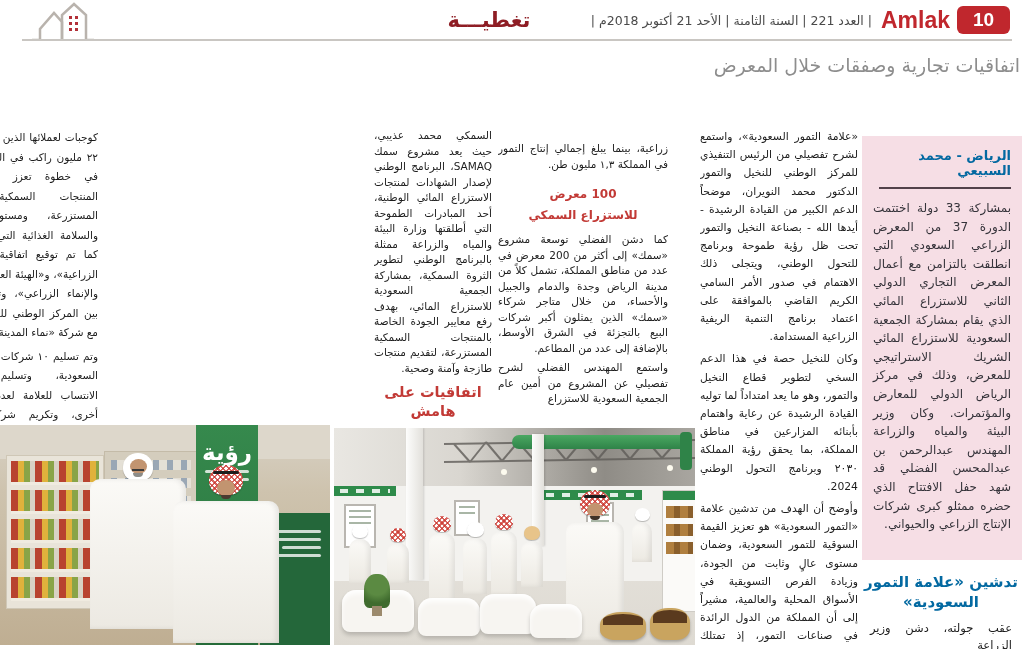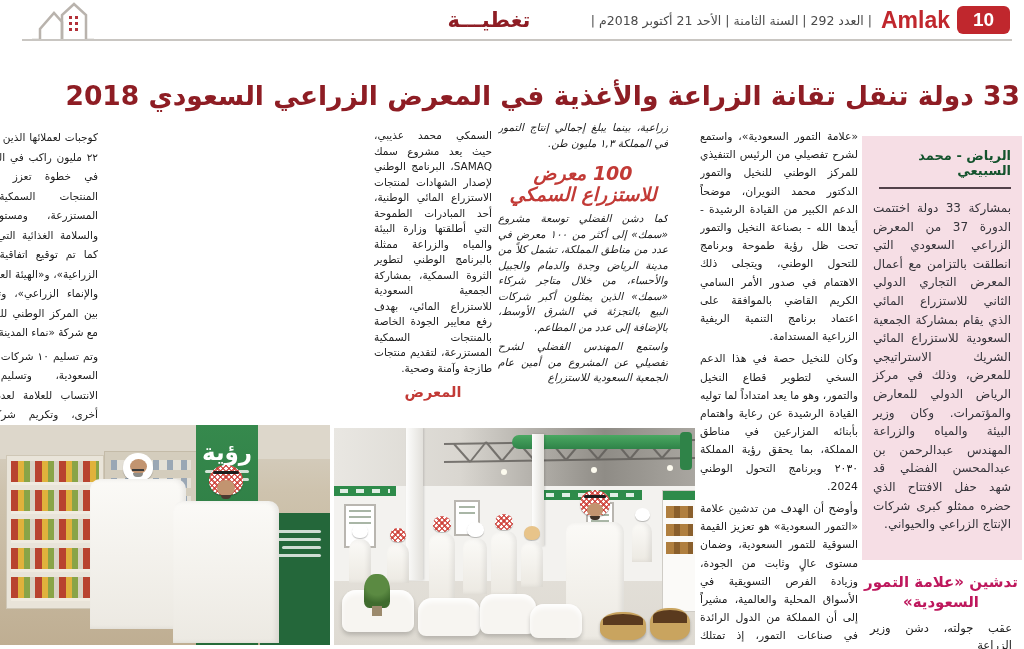--- a/index.html
+++ b/index.html
@@ -16,40 +16,40 @@
   .brand{position:absolute;right:74px;top:7px;font-family:"Liberation Sans",sans-serif;
          font-weight:bold;font-size:23px;color:#c0272d;direction:ltr;}
   .meta{position:absolute;right:152px;top:13px;font-size:12.5px;color:#4a4a4a;}
   
   .kicker{position:absolute;right:4px;top:54px;font-size:19px;color:#8d8d8d;}
   .title{position:absolute;right:4px;top:80px;margin:0;font-size:26.5px;font-weight:bold;
          color:#8e1d24;letter-spacing:0;}
   
   .lede{position:absolute;left:862px;top:136px;width:160px;height:424px;background:#f6dee5;
         box-sizing:border-box;padding:12px 11px;}
-  .byline{font-size:13px;font-weight:bold;color:#14532d;}
+  .byline{font-size:13px;font-weight:bold;color:#0369a1;}
   .byline-rule{height:2px;background:#52414a;margin:9px 0 10px 6px;}
   .lede-body{margin:0;font-size:12px;line-height:18.6px;color:#35333a;text-align:justify;}
   
   .col{position:absolute;font-size:10.5px;line-height:15.5px;color:#1c1c1c;text-align:justify;overflow:hidden;}
   .col p{margin:0 0 4px 0;}
   .col-e{left:0;top:128px;width:98px;height:296px;}
   .col-e-inner{position:absolute;left:-57px;top:0;width:155px;}
   .col-e-inner p{margin:0 0 4px 0;font-size:10.5px;line-height:19.5px;text-align:justify;color:#1c1c1c;}
   .col-a{left:374px;top:128px;width:118px;height:296px;}
-  .col-b{left:498px;top:120px;width:170px;height:296px;font-style:italic;}
+  .col-b{left:498px;top:141px;width:170px;height:296px;}
   .col-d{left:700px;top:128px;width:158px;height:520px;font-size:10.8px;line-height:18.2px;}
   .subhead{margin:7px 0 6px 0;text-align:center;color:#c23a36;font-weight:bold;}
   .subhead .shl{display:block;}
-  .col-b .subhead{font-size:19px;line-height:21px;margin-top:12px;}
+  .col-b .subhead{font-size:12px;line-height:21px;margin-top:12px;}
   .col-a .subhead{font-size:14.5px;line-height:19px;}
   
   .launch{position:absolute;left:862px;top:572px;width:158px;}
   .launch .subhead{margin:0 0 8px 0;font-size:15px;line-height:20px;text-align:center;
-                   color:#be185d;font-weight:bold;}
+                   color:#0369a1;font-weight:bold;}
   .launch p{margin:8px;font-size:11.5px;line-height:17px;color:#1c1c1c;text-align:justify;}
   
   figure{margin:0;}
   .photo{position:absolute;overflow:hidden;}
   .photo-left{left:0;top:425px;width:330px;height:220px;background:linear-gradient(180deg,#d8d2c6 0%,#cec3ae 30%,#bfae92 100%);}
   .photo-mid{left:334px;top:428px;width:361px;height:217px;background:linear-gradient(180deg,#cfccc6 0%,#e6e3dd 40%,#dedad2 100%);}
   .pl-topstrip{position:absolute;left:0;top:0;width:100%;height:34px;background:#ddd7cb;}
   .pl-shelf{position:absolute;left:6px;top:30px;width:96px;height:152px;background:#e9e4d9;border:1px solid #cfc7b6;}
   .shelf-row{height:21px;margin:5px 4px 0 4px;border-bottom:3px solid #f0ebe0;
      background:repeating-linear-gradient(90deg,#b8432f 0 7px,#e0b23c 7px 13px,#89a447 13px 19px,#d8d2c4 19px 24px);}
@@ -114,52 +114,53 @@
       <rect x="41" y="21" width="3" height="3"></rect>
         <rect x="47" y="21" width="3" height="3"></rect>
       <rect x="41" y="27" width="3" height="3"></rect>
         <rect x="47" y="27" width="3" height="3"></rect>
     </g>
   </svg>
   <div class="hrule"></div>
   <div class="section-tag">تغطيـــة</div>
   <div class="page-num">10</div>
   <div class="brand">Amlak</div>
-  <div class="meta">| العدد 292 | السنة الثامنة | الأحد 21 أكتوبر 2018م |</div>
-
-  <h1 class="title">33 دولة تنقل تقانة الزراعة والأغذية في المعرض الزراعي السعودي 2018</h1>
+  <div class="meta">| العدد 221 | السنة الثامنة | الأحد 21 أكتوبر 2018م |</div>
+
+  <div class="kicker">اتفاقيات تجارية وصفقات خلال المعرض</div>
 
   <aside class="lede">
     <div class="byline">الرياض - محمد السبيعي</div>
     <div class="byline-rule"></div>
     <p class="lede-body">بمشاركة 33 دولة اختتمت الدورة 37 من المعرض الزراعي السعودي التي انطلقت بالتزامن مع أعمال المعرض التجاري الدولي الثاني للاستزراع المائي الذي يقام بمشاركة الجمعية السعودية للاستزراع المائي الشريك الاستراتيجي للمعرض، وذلك في مركز الرياض الدولي للمعارض والمؤتمرات. وكان وزير البيئة والمياه والزراعة المهندس عبدالرحمن بن عبدالمحسن الفضلي قد شهد حفل الافتتاح الذي حضره ممثلو كبرى شركات الإنتاج الزراعي والحيواني.</p>
   </aside>
 
   <section class="col col-e">
     <div class="col-e-inner">
       <p>كوجبات لعملائها الذين تجاوز عددهم ٢٢ مليون راكب في العام الماضي، في خطوة تعزز دور ومكانة المنتجات السمكية الوطنية المستزرعة، ومستوى الجودة والسلامة الغذائية التي تحظى بها، كما تم توقيع اتفاقية بين «تبوك الزراعية»، و«الهيئة العامة للاستثمار والإنماء الزراعي»، وتوقيع اتفاقية بين المركز الوطني للنخيل والتمور مع شركة «نماء المدينة».</p>
       <p>وتم تسليم ١٠ شركات علامة التمور السعودية، وتسليم شهادات الانتساب للعلامة لعدد ١٥ شركة أخرى، وتكريم شركاء مشروع سمك.</p>
     </div>
   </section>
 
   <section class="col col-a">
     <p>السمكي محمد عذيبي، حيث يعد مشروع سمك SAMAQ، البرنامج الوطني لإصدار الشهادات لمنتجات الاستزراع المائي الوطنية، أحد المبادرات الطموحة التي أطلقتها وزارة البيئة والمياه والزراعة ممثلة بالبرنامج الوطني لتطوير الثروة السمكية، بمشاركة الجمعية السعودية للاستزراع المائي، بهدف رفع معايير الجودة الخاصة بالمنتجات السمكية المستزرعة، لتقديم منتجات طازجة وآمنة وصحية.</p>
     <h3 class="subhead">
+      <span class="shl">اتفاقيات على هامش</span>
       <span class="shl">المعرض</span>
     </h3>
 
   </section>
 
   <section class="col col-b">
     <p>زراعية، بينما يبلغ إجمالي إنتاج التمور في المملكة ١,٣ مليون طن.</p>
     <h3 class="subhead">
       <span class="shl">100 معرض</span>
       <span class="shl">للاستزراع السمكي</span>
     </h3>
-    <p>كما دشن الفضلي توسعة مشروع «سمك» إلى أكثر من ١٠٠ معرض في عدد من مناطق المملكة، تشمل كلاً من مدينة الرياض وجدة والدمام والجبيل والأحساء، من خلال متاجر شركاء «سمك» الذين يمثلون أكبر شركات البيع بالتجزئة في الشرق الأوسط، بالإضافة إلى عدد من المطاعم.</p>
+    <p>كما دشن الفضلي توسعة مشروع «سمك» إلى أكثر من 200 معرض في عدد من مناطق المملكة، تشمل كلاً من مدينة الرياض وجدة والدمام والجبيل والأحساء، من خلال متاجر شركاء «سمك» الذين يمثلون أكبر شركات البيع بالتجزئة في الشرق الأوسط، بالإضافة إلى عدد من المطاعم.</p>
     <p>واستمع المهندس الفضلي لشرح تفصيلي عن المشروع من أمين عام الجمعية السعودية للاستزراع</p>
   </section>
 
   <section class="col col-d">
     <p>«علامة التمور السعودية»، واستمع لشرح تفصيلي من الرئيس التنفيذي للمركز الوطني للنخيل والتمور الدكتور محمد النويران، موضحاً الدعم الكبير من القيادة الرشيدة - أيدها الله - بصناعة النخيل والتمور تحت ظل رؤية طموحة وبرنامج للتحول الوطني، ويتجلى ذلك الاهتمام في صدور الأمر السامي الكريم القاضي بالموافقة على اعتماد برنامج التنمية الريفية الزراعية المستدامة.</p>
     <p>وكان للنخيل حصة في هذا الدعم السخي لتطوير قطاع النخيل والتمور، وهو ما يعد امتداداً لما توليه القيادة الرشيدة عن رعاية واهتمام بأبنائه المزارعين في مناطق المملكة، بما يحقق رؤية المملكة ٢٠٣٠ وبرنامج التحول الوطني 2024.</p>
     <p>وأوضح أن الهدف من تدشين علامة «التمور السعودية» هو تعزيز القيمة السوقية للتمور السعودية، وضمان مستوى عالٍ وثابت من الجودة، وزيادة الفرص التسويقية في الأسواق المحلية والعالمية، مشيراً إلى أن المملكة من الدول الرائدة في صناعات التمور، إذ تمتلك المملكة نحو ٢٨,٥ مليون نخلة في ١٢٣ ألف حيازة</p>
   </section>
 
   <section class="launch">

